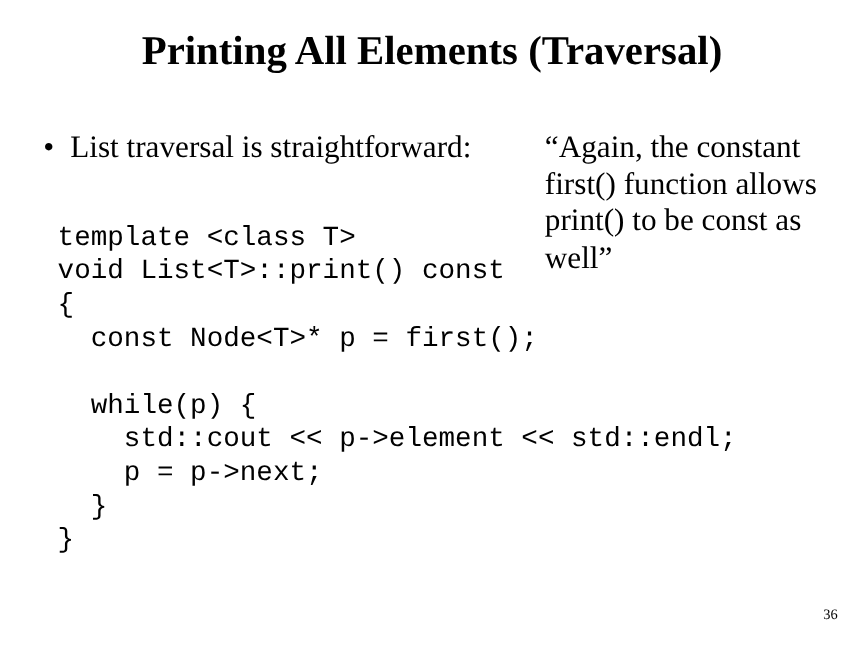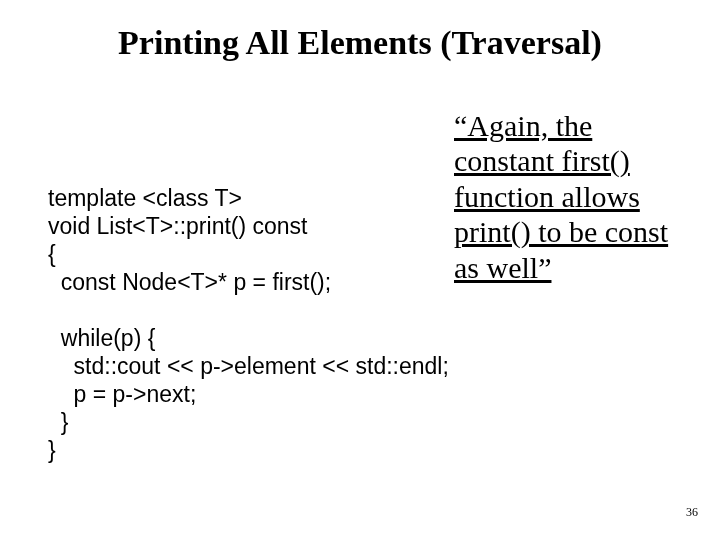--- a/index.html
+++ b/index.html
@@ -35,47 +35,50 @@
   }
   .bullet-row .dot {
     display: inline-block;
     width: 16px;
   }
   .note {
     position: absolute;
     top: 108px;
     left: 454px;
     width: 238px;
-    font-size: 30px;
+    font-size: 26px;
     line-height: 1.18;
-    text-decoration: underline;
   }
   .code {
     position: absolute;
     top: 184px;
     left: 48px;
-    font-family: Liberation Sans, sans-serif;
+    font-family: Liberation Mono, monospace;
     font-size: 23px;
     line-height: 1.22;
     white-space: pre;
   }
   .pagenum {
     position: absolute;
     right: 22px;
     bottom: 16px;
     font-size: 12px;
   }
 </style>
 </head>
 <body>
 
 <div class="slide">
 
   <div class="title">Printing All Elements (Traversal)</div>
 
+  <div class="bullet-row">
+    <span class="dot">•</span>
+    <span>List traversal is straightforward:</span>
+  </div>
 
   <div class="note">“Again, the constant first() function allows print() to be const as well”</div>
 
   <div class="code">template &lt;class T&gt;
 void List&lt;T&gt;::print() const
 {
   const Node&lt;T&gt;* p = first();
 
   while(p) {
     std::cout &lt;&lt; p-&gt;element &lt;&lt; std::endl;

